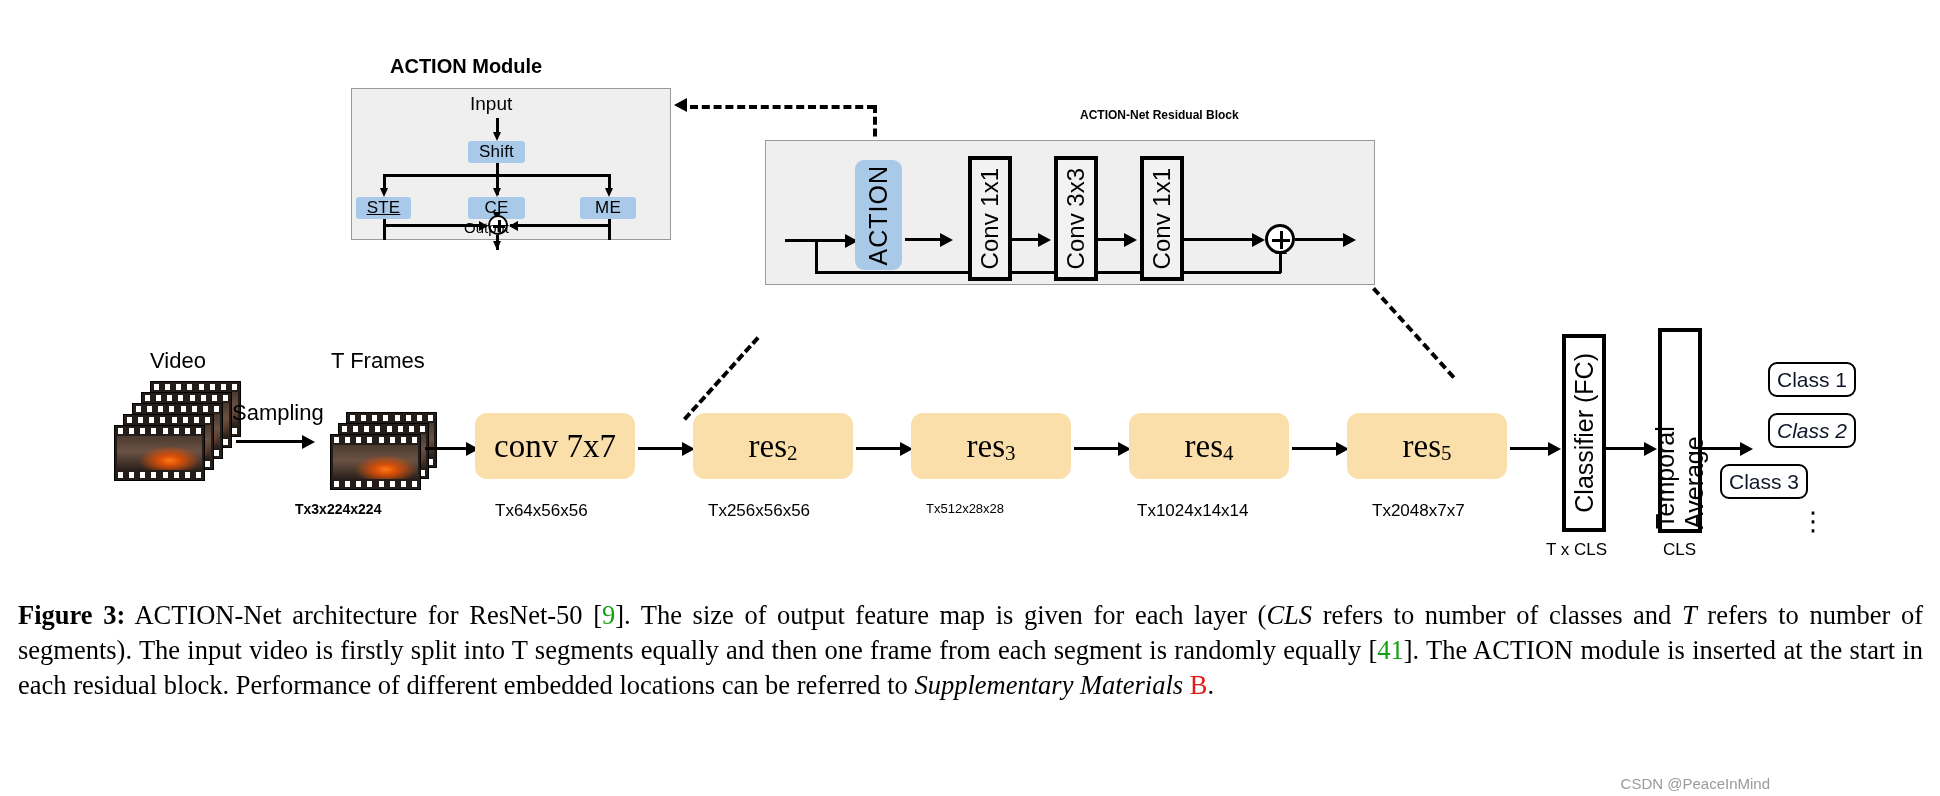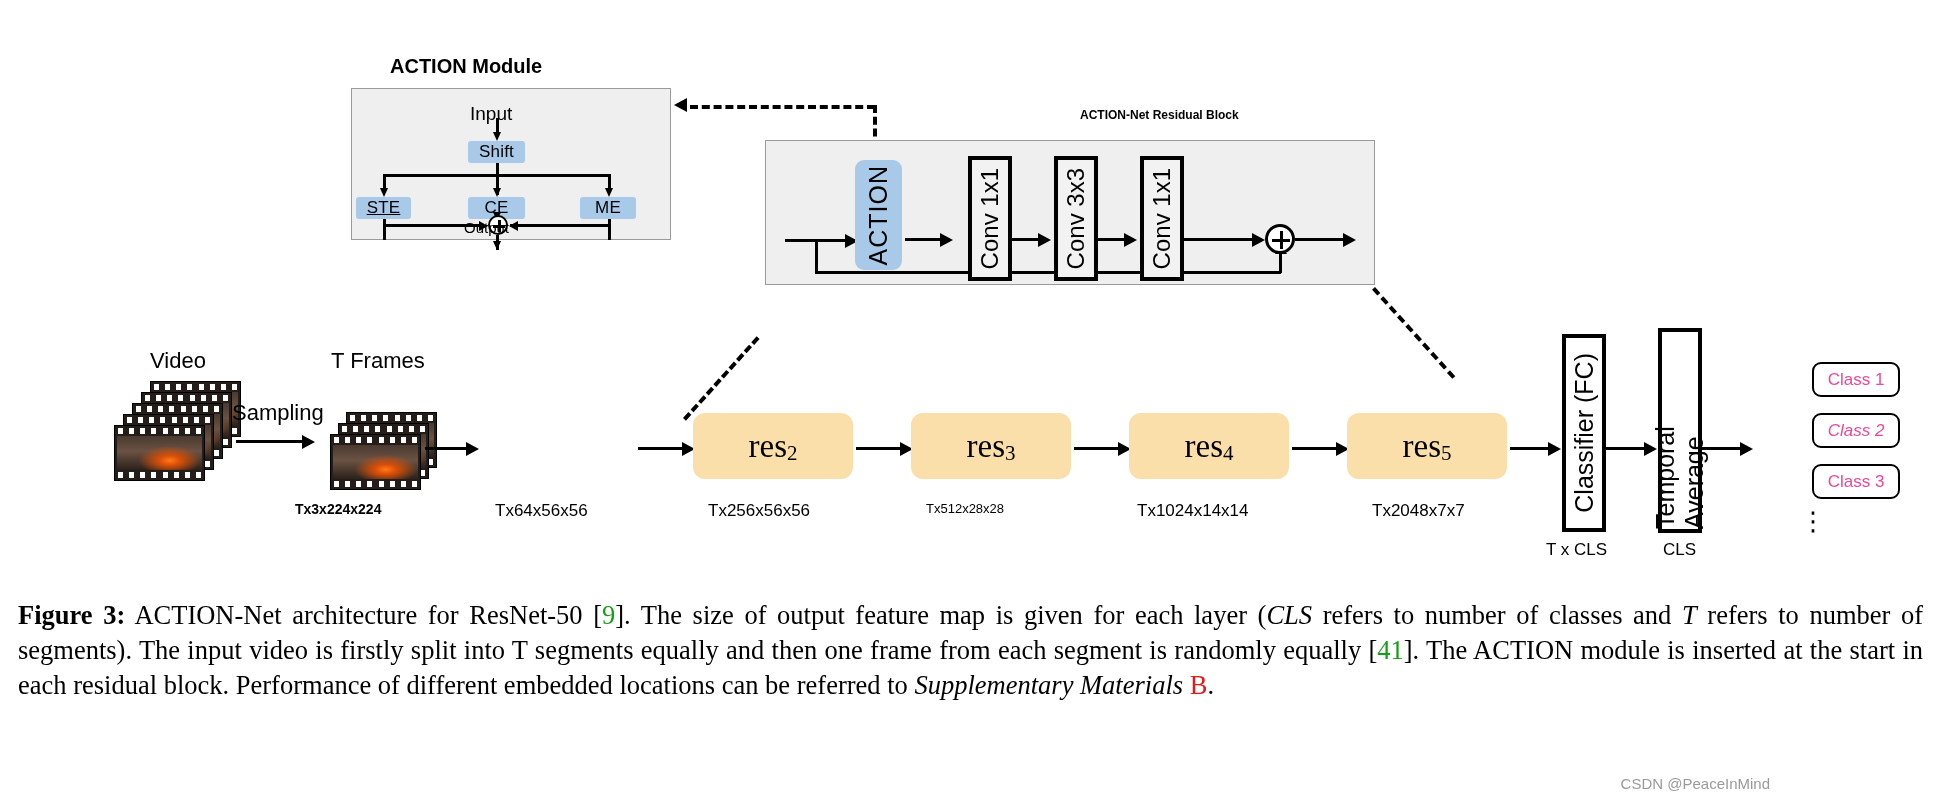--- a/index.html
+++ b/index.html
@@ -89,21 +89,21 @@
   }
   .stage sub { font-size:21px; vertical-align:baseline; position:relative; top:7px; }
 
   
   .classbox {
     position:absolute;
     background:#fff;
     border:2.5px solid #000;
     border-radius:9px;
     display:flex; align-items:center; justify-content:center;
-    font-size:17px; color:#ec4899;margin-left:44px;
+    font-size:21px; color:#0f172a;
   }
 
   
   .ln { position:absolute; background:#000; }
   .hl { height:3px; }
   .vl { width:3px; }
   .arrow-r, .arrow-l, .arrow-d, .arrow-u {
     position:absolute; width:0; height:0;
   }
   .arrow-r { border-top:7px solid transparent; border-bottom:7px solid transparent; border-left:13px solid #000; }
@@ -178,21 +178,21 @@
   }
 </style>
 </head>
 <body>
 
 <div class="fig">
 
   <div class="panel-title" style="left:390px; top:55px; font-size:20px;">ACTION Module</div>
   <div class="panel" style="left:351px; top:88px; width:320px; height:152px;"></div>
 
-  <div class="lbl" style="left:470px; top:103px; font-size:19px;">Input</div>
+  <div class="lbl" style="left:470px; top:93px; font-size:19px;">Input</div>
   <div class="ln vl" style="left:496px; top:118px; height:16px;"></div>
   <div class="arrow-d sm" style="left:492.5px; top:132px;"></div>
 
   <div class="chip" style="left:468px; top:141px; width:57px; height:22px;">
     <span>Shift</span>
   </div>
 
   <div class="ln vl" style="left:496px; top:163px; height:32px;"></div>
   <div class="ln hl" style="left:383px; top:174px; width:228px;"></div>
   <div class="ln vl" style="left:383px; top:174px; height:16px;"></div>
@@ -469,20 +469,23 @@
         <i></i>
         <i></i>
         <i></i>
       </div>
   </div>
   <div class="lbl" style="left:295px; top:501px; font-size:14px;font-weight:bold;">Tx3x224x224</div>
 
   <div class="ln hl" style="left:425px; top:447px; width:45px;"></div>
   <div class="arrow-r" style="left:466px; top:441.5px;"></div>
 
+  <div class="stage" style="left:475px; top:413px; width:160px; height:66px;">
+    <span>conv 7x7</span>
+  </div>
   <div class="lbl" style="left:495px; top:501px; font-size:17px;">Tx64x56x56</div>
 
   <div class="ln hl" style="left:638px; top:447px; width:48px;"></div>
   <div class="arrow-r" style="left:682px; top:441.5px;"></div>
 
   <div class="stage" style="left:693px; top:413px; width:160px; height:66px;">
     <span>res</span>
       <sub>2</sub>
   </div>
   <div class="lbl" style="left:708px; top:501px; font-size:17px;">Tx256x56x56</div>
@@ -532,21 +535,21 @@
 
   <div class="ln hl" style="left:1702px; top:447px; width:42px;"></div>
   <div class="arrow-r" style="left:1740px; top:441.5px;"></div>
 
   <div class="classbox" style="left:1768px; top:362px; width:88px; height:35px;">
     <span>Class 1</span>
   </div>
   <div class="classbox" style="left:1768px; top:413px; width:88px; height:35px;font-style:italic;">
     <span>Class 2</span>
   </div>
-  <div class="classbox" style="left:1768px; top:464px; width:88px; height:35px;">
+  <div class="classbox" style="left:1720px; top:464px; width:88px; height:35px;">
     <span>Class 3</span>
   </div>
   <div class="dots" style="left:1800px; top:515px; width:24px;">⋮</div>
 
   <div class="caption" style="left:18px; top:598px; width:1905px;">
     <b>Figure 3:</b>
     <span>ACTION-Net architecture for ResNet-50 [</span><span class="green">9</span><span>].  The size of output feature map is given for each layer (</span><span class="mathit">CLS</span><span> refers to number</span>
     <span>of classes and </span><span class="mathit">T</span><span> refers to number of segments).  The input video is firstly split into T segments equally and then one frame from each</span>
     <span>segment is randomly equally [</span><span class="green">41</span><span>]. The ACTION module is inserted at the start in each residual block. Performance of different embedded</span>
     <span>locations can be referred to </span><i>Supplementary Materials</i>

